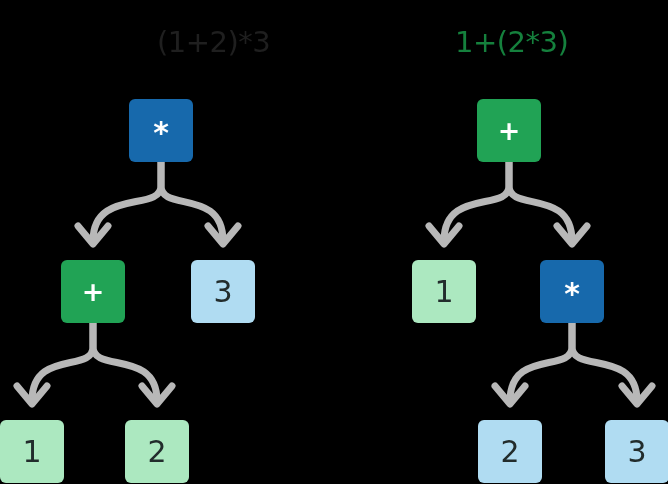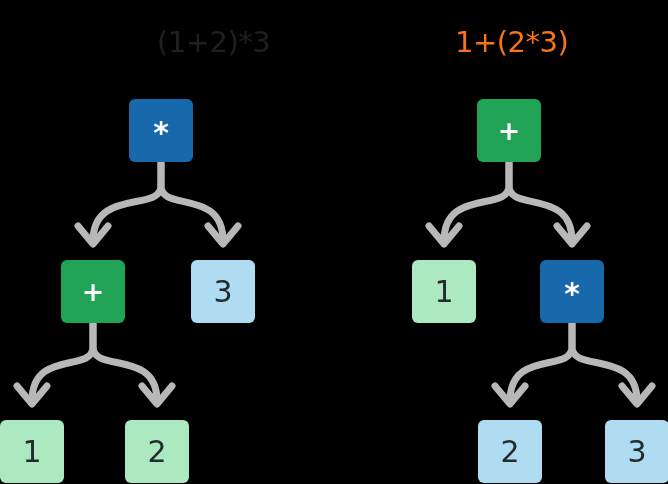--- a/index.html
+++ b/index.html
@@ -127,15 +127,15 @@
       </div>
       <div class="node" style="left: 478px; top: 420px; background: rgb(176, 220, 242); color: rgb(34, 44, 44);">
         <span class="node-label">2</span>
       </div>
       <div class="node" style="left: 605px; top: 420px; background: rgb(176, 220, 242); color: rgb(34, 44, 44);">
         <span class="node-label">3</span>
       </div>
     </div>
   <div id="title-layer">
       <div class="title" style="left: 113px; top: 28px; color: rgb(31, 31, 31); margin-left: 44px;">(1+2)*3</div>
-      <div class="title" style="left: 455px; top: 28px; color: #f97316;">1+(2*3)</div>
+      <div class="title" style="left: 455px; top: 28px; color: #15803d;">1+(2*3)</div>
     </div>
 </div>
 
 </body></html>

